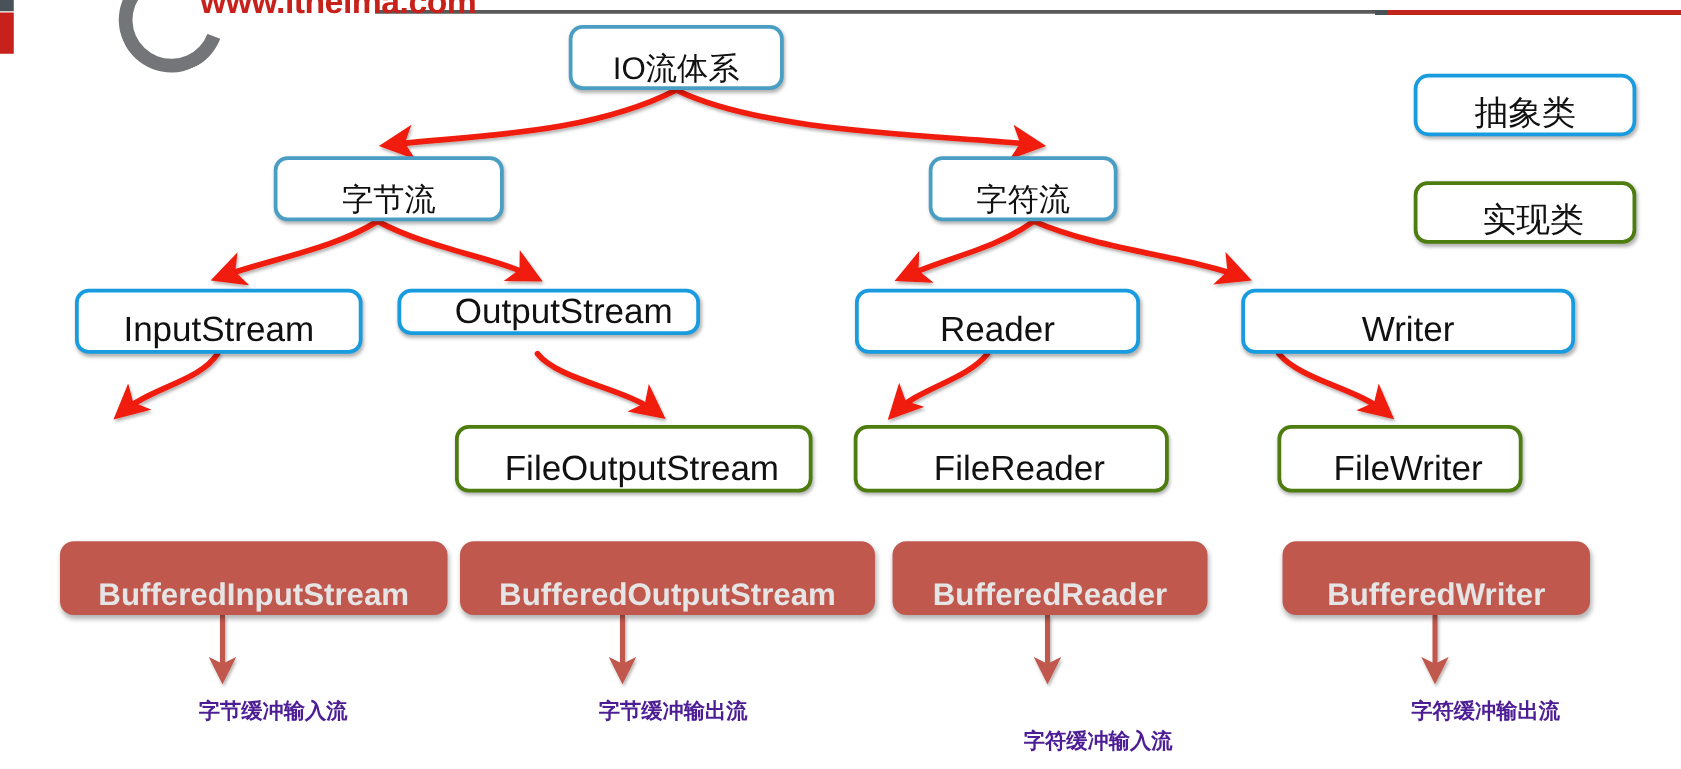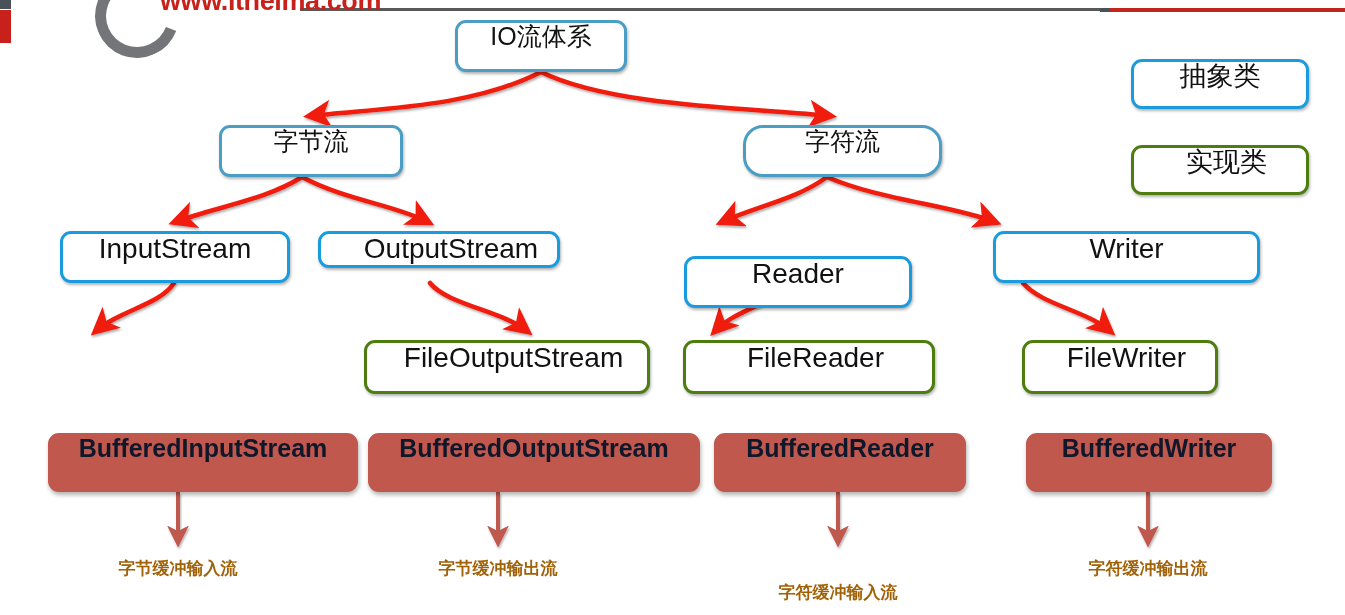--- a/index.html
+++ b/index.html
@@ -80,52 +80,52 @@
     width: 11px;
     height: 9px;
     background: #4a5259;
   }
 
   
   .node {
     position: absolute;
     box-sizing: border-box;
     display: flex;
-    align-items: flex-start;
+    align-items: flex-end;
     justify-content: center;
     border-radius: 11px;
     background: #ffffff;
     text-align: center;
     line-height: 1.1;
     white-space: nowrap;
     color: #111111;
     box-shadow: 1px 2px 3px rgba(0,0,0,.30);
   }
   .node.teal   { border: 3px solid #4a9ec4; }
   .node.blue   { border: 3px solid #189cdf; }
   .node.brown  { border: 3px solid #4d7c0f; padding-left: 13px; }
   .node.filled {
     border: 2px solid #c0584e;
     background: #c0584e;
-    color: #0f172a;
+    color: #e5e5e5;
     box-shadow: 1px 3px 4px rgba(0,0,0,.30);
   }
   .node.cjk { font-size: 25px; }
   .node.lat { font-size: 28px; }
   .node.buf { font-size: 25px; font-weight: 600; }
   .node.leg-cjk { font-size: 27px; }
 
   
   .caption {
     position: absolute;
     font-size: 17px;
     font-weight: bold;
-    color: #a16207;
+    color: #4c1d95;
     white-space: nowrap;
-    text-align: center;
+    text-align: right;
   }
 
   
   #arrows {
     position: absolute;
     left: 0;
     top: 0;
     width: 1345px;
     height: 615px;
     pointer-events: none;
@@ -178,45 +178,45 @@
     </g>
 
     <g fill="none" stroke="#c0584e" stroke-width="4" stroke-linecap="butt" marker-end="url(#ah-brown)" filter="url(#soft)">
       <path d="M 178 492 L 178 542"></path>
       <path d="M 498 492 L 498 542"></path>
       <path d="M 838 492 L 838 542"></path>
       <path d="M 1148 492 L 1148 542"></path>
     </g>
   </svg>
 
-  <div class="node blue leg-cjk" style="left:1131px; top:59px; width:178px; height:50px;">
+  <div class="node blue leg-cjk" style="left:1131px; top:59px; width:178px; height:50px;border-radius:12px;">
     <span>抽象类</span>
   </div>
   <div class="node brown leg-cjk" style="left:1131px; top:145px; width:178px; height:50px;">
     <span>实现类</span>
   </div>
 
   <div class="node teal cjk" style="left:455px; top:20px; width:172px; height:52px;">
     <span>IO流体系</span>
   </div>
 
   <div class="node teal cjk" style="left:219px; top:125px; width:184px; height:52px;">
     <span>字节流</span>
   </div>
-  <div class="node teal cjk" style="left:743px; top:125px; width:199px; height:52px;border-radius:20px;">
+  <div class="node teal cjk" style="left:743px; top:125px; width:151px; height:52px;">
     <span>字符流</span>
   </div>
 
   <div class="node blue lat" style="left:60px; top:231px; width:230px; height:52px;">
     <span>InputStream</span>
   </div>
   <div class="node blue lat" style="left:318px; top:231px; width:242px; height:37px;padding-left:24px;">
     <span>OutputStream</span>
   </div>
-  <div class="node blue lat" style="left:684px; top:231px; width:228px; height:52px;margin-top:25px;">
+  <div class="node blue lat" style="left:684px; top:231px; width:228px; height:52px;">
     <span>Reader</span>
   </div>
   <div class="node blue lat" style="left:993px; top:231px; width:267px; height:52px;">
     <span>Writer</span>
   </div>
 
   <div class="node brown lat" style="left:364px; top:340px; width:286px; height:54px;">
     <span>FileOutputStream</span>
   </div>
   <div class="node brown lat" style="left:1022px; top:340px; width:196px; height:54px;">

